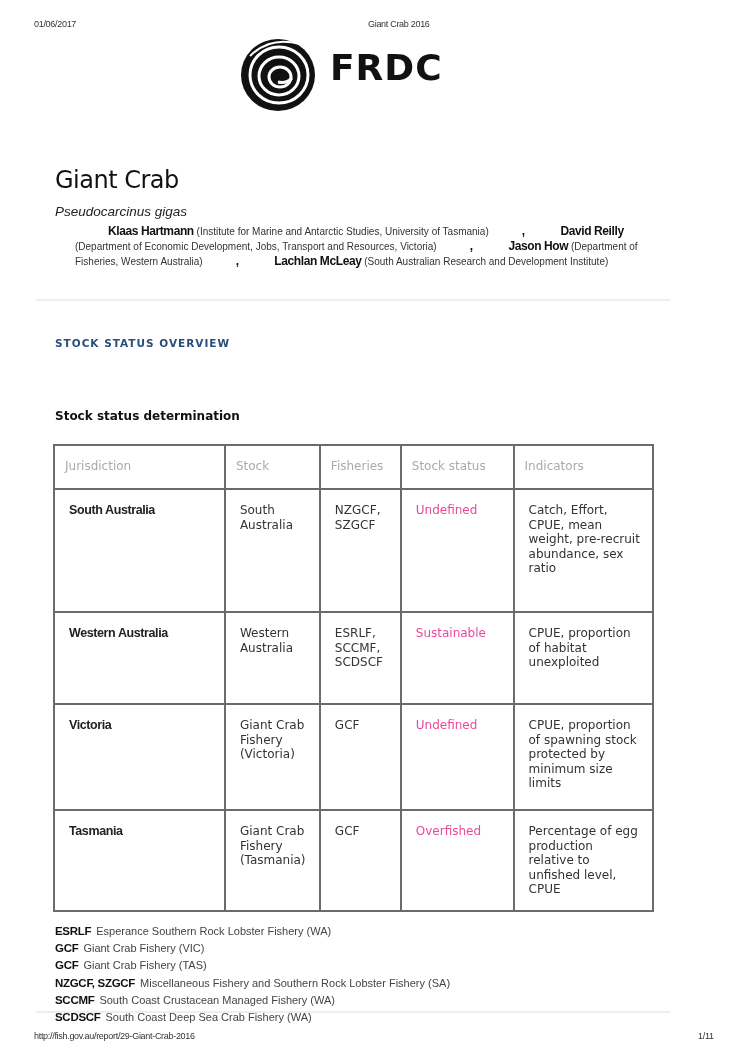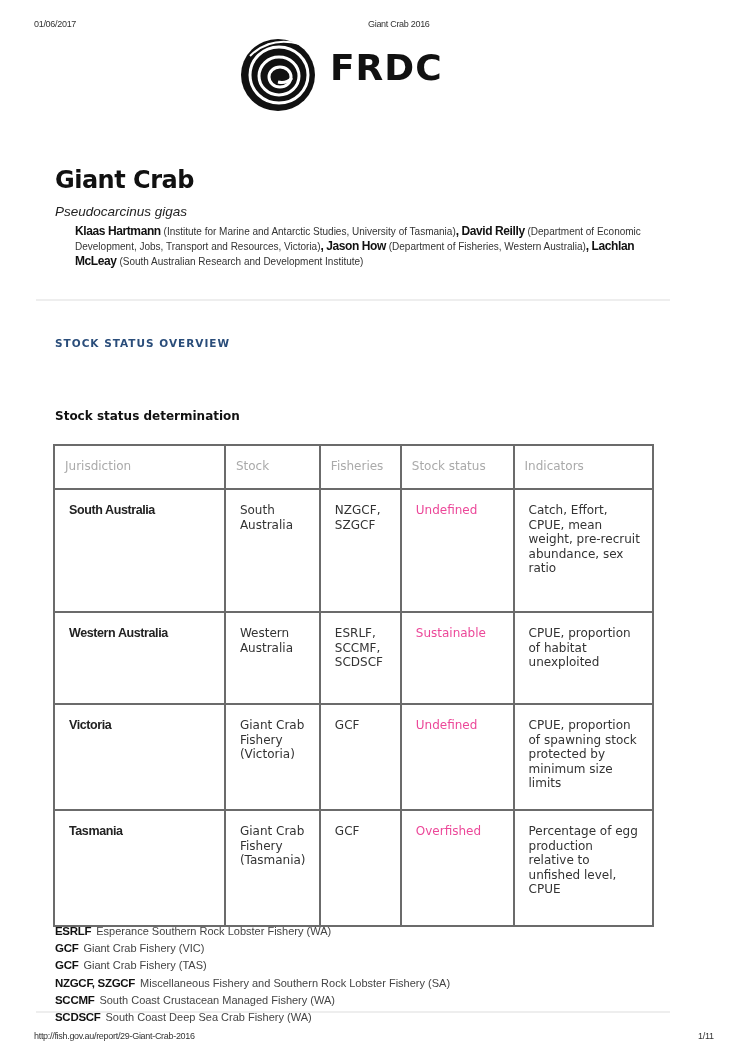--- a/index.html
+++ b/index.html
@@ -3,25 +3,25 @@
 <meta charset="utf-8">
 <style>
   html, body { margin: 0; padding: 0; background: #ffffff; }
   body { width: 750px; height: 1061px; position: relative; overflow: hidden;
          font-family: "Liberation Sans", sans-serif; color: #222; }
   .abs { position: absolute; }
   .hdr-text { font-size: 9px; color: #333; letter-spacing: -0.3px; }
   .logo { left: 240px; top: 36px; width: 230px; height: 76px; }
   .logo-text { position: absolute; left: 90px; top: 14px; font-family: "DejaVu Sans", sans-serif;
                font-weight: bold; font-size: 36px; letter-spacing: 1px; color: #111; line-height: 1; }
-  .title { left: 55px; top: 166px; font-family: "DejaVu Sans", sans-serif; font-weight: bold;
+  .title { left: 55px; top: 166px; font-family: "DejaVu Sans", sans-serif; font-weight: normal;
            font-size: 24px; color: #111; letter-spacing: -0.5px; }
   .subtitle { left: 55px; top: 204px; font-style: italic; font-size: 13.5px; color: #222; }
   .authors { left: 75px; top: 224px; width: 590px; font-size: 10px; line-height: 15px; color: #333; }
-  .authors b { font-size: 12px; color: #111; letter-spacing: -0.4px; }
+  .authors b { font-size: 12px; color: #111; letter-spacing: -0.4px; margin-left: 33px; }
   .rule { height: 2px; background: #eeeeee; }
   .section { left: 55px; top: 337px; font-family: "DejaVu Sans", sans-serif; font-size: 10.5px;
              font-weight: bold; letter-spacing: 1px; color: #2a4d7a; }
   .subhead { left: 55px; top: 409px; font-family: "DejaVu Sans", sans-serif; font-size: 12px;
              font-weight: bold; color: #111; }
   table.stock { position: absolute; left: 53px; top: 444px; width: 601px; border-collapse: collapse;
                 font-family: "DejaVu Sans", sans-serif; font-size: 12px; }
   table.stock th, table.stock td { border: 2px solid #6b6b6b; vertical-align: top; text-align: left;
                 padding: 13px 10px 6px 14px; line-height: 14.5px; }
   table.stock th { font-weight: normal; color: #aaa; height: 23px; padding-top: 13px; padding-left: 10px; }
@@ -101,21 +101,21 @@
       <td class="status">Sustainable</td>
       <td class="plain">CPUE, proportion of habitat unexploited</td>
     </tr>
     <tr style="height:106px;">
       <td class="juris">Victoria</td>
       <td class="plain">Giant Crab Fishery (Victoria)</td>
       <td class="plain">GCF</td>
       <td class="status">Undefined</td>
       <td class="plain">CPUE, proportion of spawning stock protected by minimum size limits</td>
     </tr>
-    <tr style="height:116px;border-radius:17px;">
+    <tr style="height:101px;border-radius:17px;">
       <td class="juris">Tasmania</td>
       <td class="plain">Giant Crab Fishery (Tasmania)</td>
       <td class="plain">GCF</td>
       <td class="status">Overfished</td>
       <td class="plain">Percentage of egg production relative to unfished level, CPUE</td>
     </tr>
   </tbody>
 </table>
 
 <div class="abs legend">

